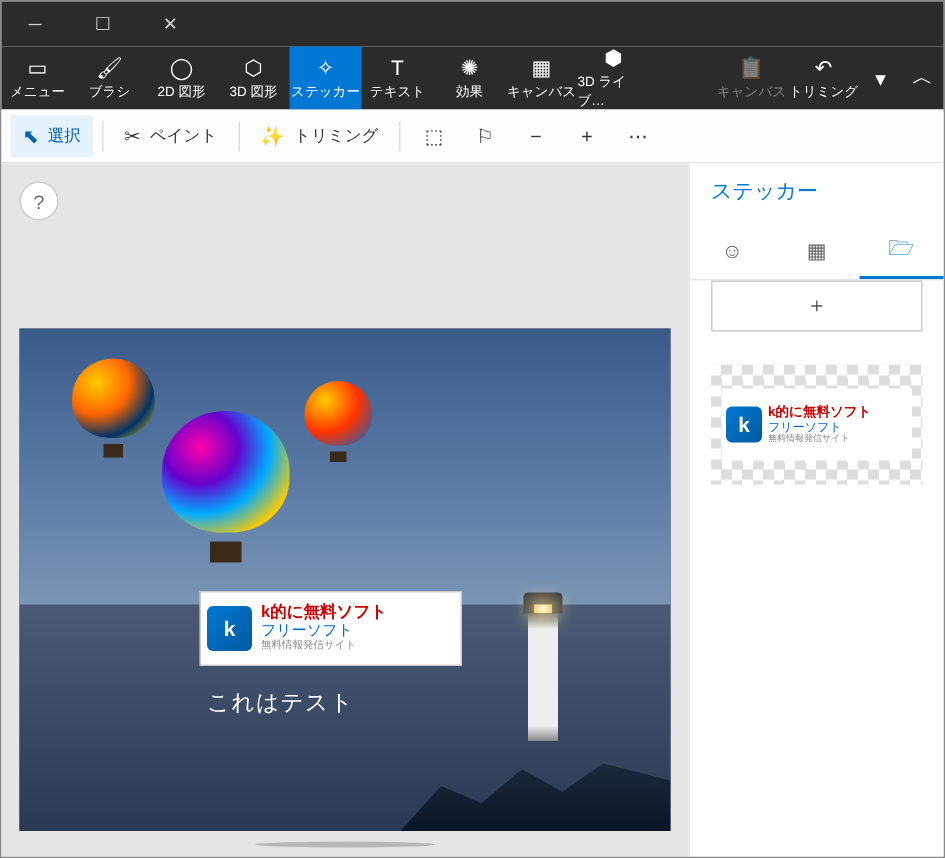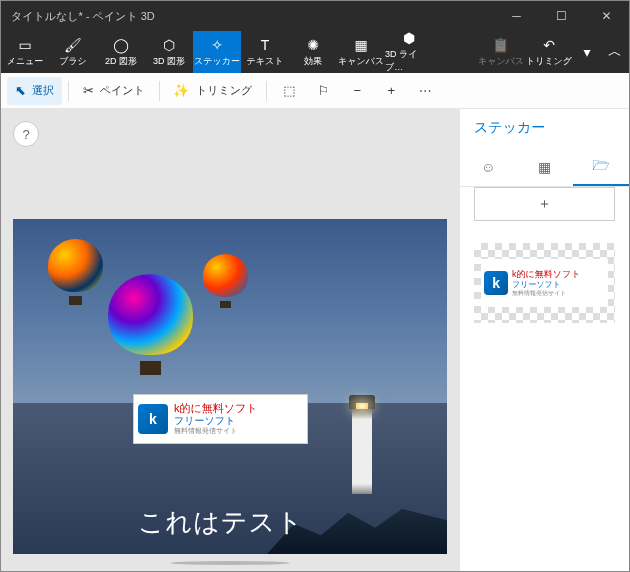--- a/index.html
+++ b/index.html
@@ -35,24 +35,24 @@
 .b3 { left:190px; top:35px; width:45px; height:62px; }
 .b3 .env { background:radial-gradient(ellipse at 30% 30%,#ffcc00 0%,#ff3300 50%,#0066cc 100%); }
 .lighthouse { position:absolute; right:75px; bottom:60px; width:20px; height:85px; background:linear-gradient(to bottom,#555 0%,#eee 12%,#eee 88%,#888 100%); }
 .lighthouse::before { content:""; position:absolute; top:-14px; left:-3px; width:26px; height:14px; background:#333; border-radius:3px 3px 0 0; }
 .lighthouse::after { content:""; position:absolute; top:-6px; left:4px; width:12px; height:6px; background:radial-gradient(circle,#fffde0 0%,#ffcc66 100%); box-shadow:0 0 12px 4px rgba(255,240,180,0.7); }
 .rocks { position:absolute; right:0; bottom:0; width:180px; height:75px; background:linear-gradient(to top,#0a1525 0%,#1a2a3a 60%,transparent 100%); clip-path:polygon(0 100%,15% 60%,30% 75%,45% 45%,60% 65%,75% 40%,100% 55%,100% 100%); }
 .stk-on-canvas { position:absolute; left:120px; top:175px; width:175px; height:50px; background:#fff; border:1px solid rgba(0,0,0,0.2); display:flex; align-items:center; padding:4px; gap:6px; }
 .stk-logo { width:30px; height:30px; background:linear-gradient(135deg,#0078d4 0%,#005a9e 100%); border-radius:4px; position:relative; }
 .stk-logo::after { content:"k"; color:#fff; font-weight:bold; position:absolute; inset:0; display:flex; align-items:center; justify-content:center; font-size:14px; }
 .stk-txt { display:flex; flex-direction:column; font-size:10px; line-height:1.2; }
-.stk-txt .l1 { color:#c00; font-weight:normal; font-size:11px; }
+.stk-txt .l1 { color:#c00; font-weight:bold; font-size:11px; }
 .stk-txt .l2 { color:#0066cc; font-size:10px; }
 .stk-txt .l3 { color:#888; font-size:7px; }
-.caption { position:absolute; left:125px; top:240px; color:#fff; font-size:26px; font-weight:300; letter-spacing:1px;margin-top:46px; }
+.caption { position:absolute; left:125px; top:240px; color:#fff; font-size:15px; font-weight:300; letter-spacing:1px; }
 .bottom-shadow { position:absolute; left:50%; transform:translateX(-50%); bottom:6px; width:120px; height:4px; background:rgba(0,0,0,0.2); border-radius:50%; }
 .sidepanel { width:170px; background:#fff; border-left:1px solid #e5e5e5; display:flex; flex-direction:column; flex-shrink:0; }
 .sidepanel .sp-title { font-size:14px; color:#0078d4; padding:10px 14px 6px; }
 .sp-tabs { display:flex; border-bottom:1px solid #e5e5e5; height:38px; margin-top:6px; }
 .sp-tab { flex:1; display:flex; align-items:center; justify-content:center; font-size:14px; color:#666; border-bottom:2px solid transparent; cursor:pointer; }
 .sp-tab.active { color:#0078d4; border-bottom-color:#0078d4; }
 .sp-section-title { font-size:11px; color:#444; padding:14px 14px 10px; }
 .sp-add { margin:0 14px; height:34px; border:1px solid #ccc; display:flex; align-items:center; justify-content:center; gap:10px; font-size:11px; color:#333; cursor:pointer; }
 .sp-add .plus { font-size:14px; color:#555; }
 .sp-thumb { margin:22px 14px 0; height:80px; position:relative; background:repeating-conic-gradient(#ddd 0 25%,#fff 0 50%) 0 0/14px 14px; display:flex; align-items:center; justify-content:center; cursor:pointer; }
@@ -61,21 +61,20 @@
 .sp-thumb-inner .stk-txt .l1 { font-size:9px; }
 .sp-thumb-inner .stk-txt .l2 { font-size:8px; }
 .sp-thumb-inner .stk-txt .l3 { font-size:6px; }
 </style>
 </head>
 <body>
 
 <div class="window">
 
   <div class="titlebar">
-    <div class="title">タイトルなし* - ペイント 3D</div>
     <div class="winbtn">─</div>
     <div class="winbtn">☐</div>
     <div class="winbtn">✕</div>
   </div>
 
   <div class="ribbon">
     <div class="ritem">
       <span class="ricon">▭</span>
       <span>メニュー</span>
     </div>

